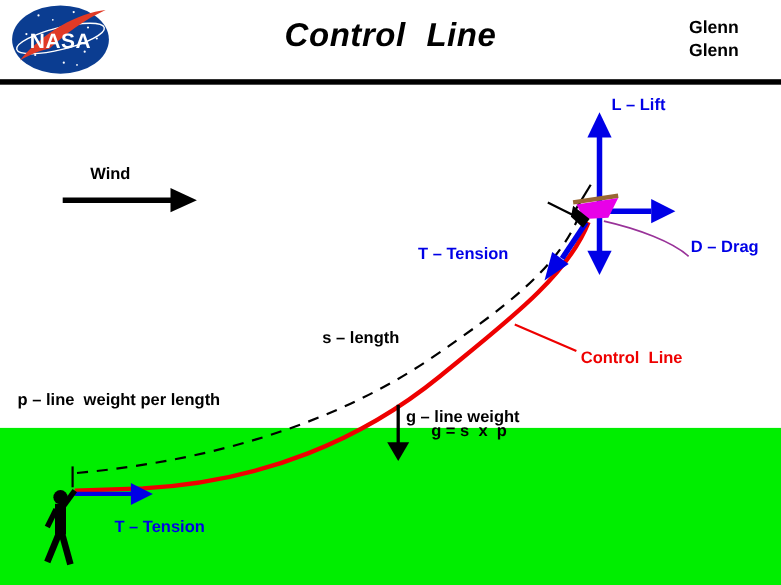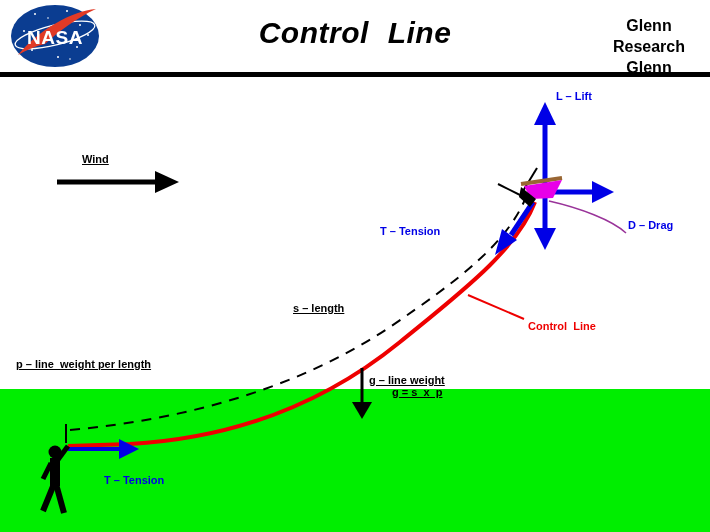--- a/index.html
+++ b/index.html
@@ -25,25 +25,25 @@
   }
   .org{
     position:absolute;left:596px;top:3px;width:106px;text-align:center;
     font-size:16px;font-weight:bold;color:var(--ink-black);line-height:21px;margin-top:12px;
   }
   
   .diagram{position:absolute;top:77px;left:0;width:710px;height:455px;}
   .ground{position:absolute;left:0;top:312px;width:710px;height:143px;background:var(--ground-green);}
   .overlay{position:absolute;left:0;top:0;width:710px;height:455px;}
   .lbl{
-    position:absolute;font-size:11px;font-weight:bold;white-space:pre;line-height:18px;
+    position:absolute;font-size:15px;font-weight:bold;white-space:pre;line-height:18px;
   }
   .lbl.blue{color:var(--accent-blue);}
   .lbl.red{color:var(--line-red);}
-  .lbl.black{color:var(--ink-black);text-decoration:underline;}
+  .lbl.black{color:var(--ink-black);}
   
   .blue-stroke{stroke:var(--accent-blue);}
   .blue-fill{fill:var(--accent-blue);}
   .black-stroke{stroke:var(--ink-black);}
   .black-fill{fill:var(--ink-black);}
   .red-stroke{stroke:var(--line-red);}
 </style>
 </head>
 <body>
 
@@ -62,21 +62,20 @@
       <circle cx="38" cy="14" r="0.8"></circle>
         <circle cx="60" cy="55" r="0.8"></circle>
     </g>
     <ellipse cx="45" cy="31" rx="41" ry="10" fill="none" stroke="#ffffff" stroke-width="1.3" transform="rotate(-14 45 31)"></ellipse>
     <path d="M 86,5 C 62,7 28,26 8,51 C 16,46 26,42 35,40 C 48,28 68,13 86,5 Z" fill="var(--nasa-red)"></path>
     <text x="45" y="40" text-anchor="middle" font-size="19" font-weight="bold" fill="#ffffff" letter-spacing="0.5">NASA</text>
   </svg>
   <div class="title">Control Line</div>
   <div class="org">
     <div>Glenn</div>
-    <div>Research</div>
     <div>Glenn</div>
   </div>
 </div>
 
 <div class="diagram">
   <div class="ground"></div>
 
   <svg class="overlay" viewBox="0 0 710 455">
 
     <path d="M 70,353 C 190,342 300,310 390,250 C 460,202 510,165 528,115" fill="none" class="black-stroke" stroke-width="2" stroke-dasharray="10 8"></path>

